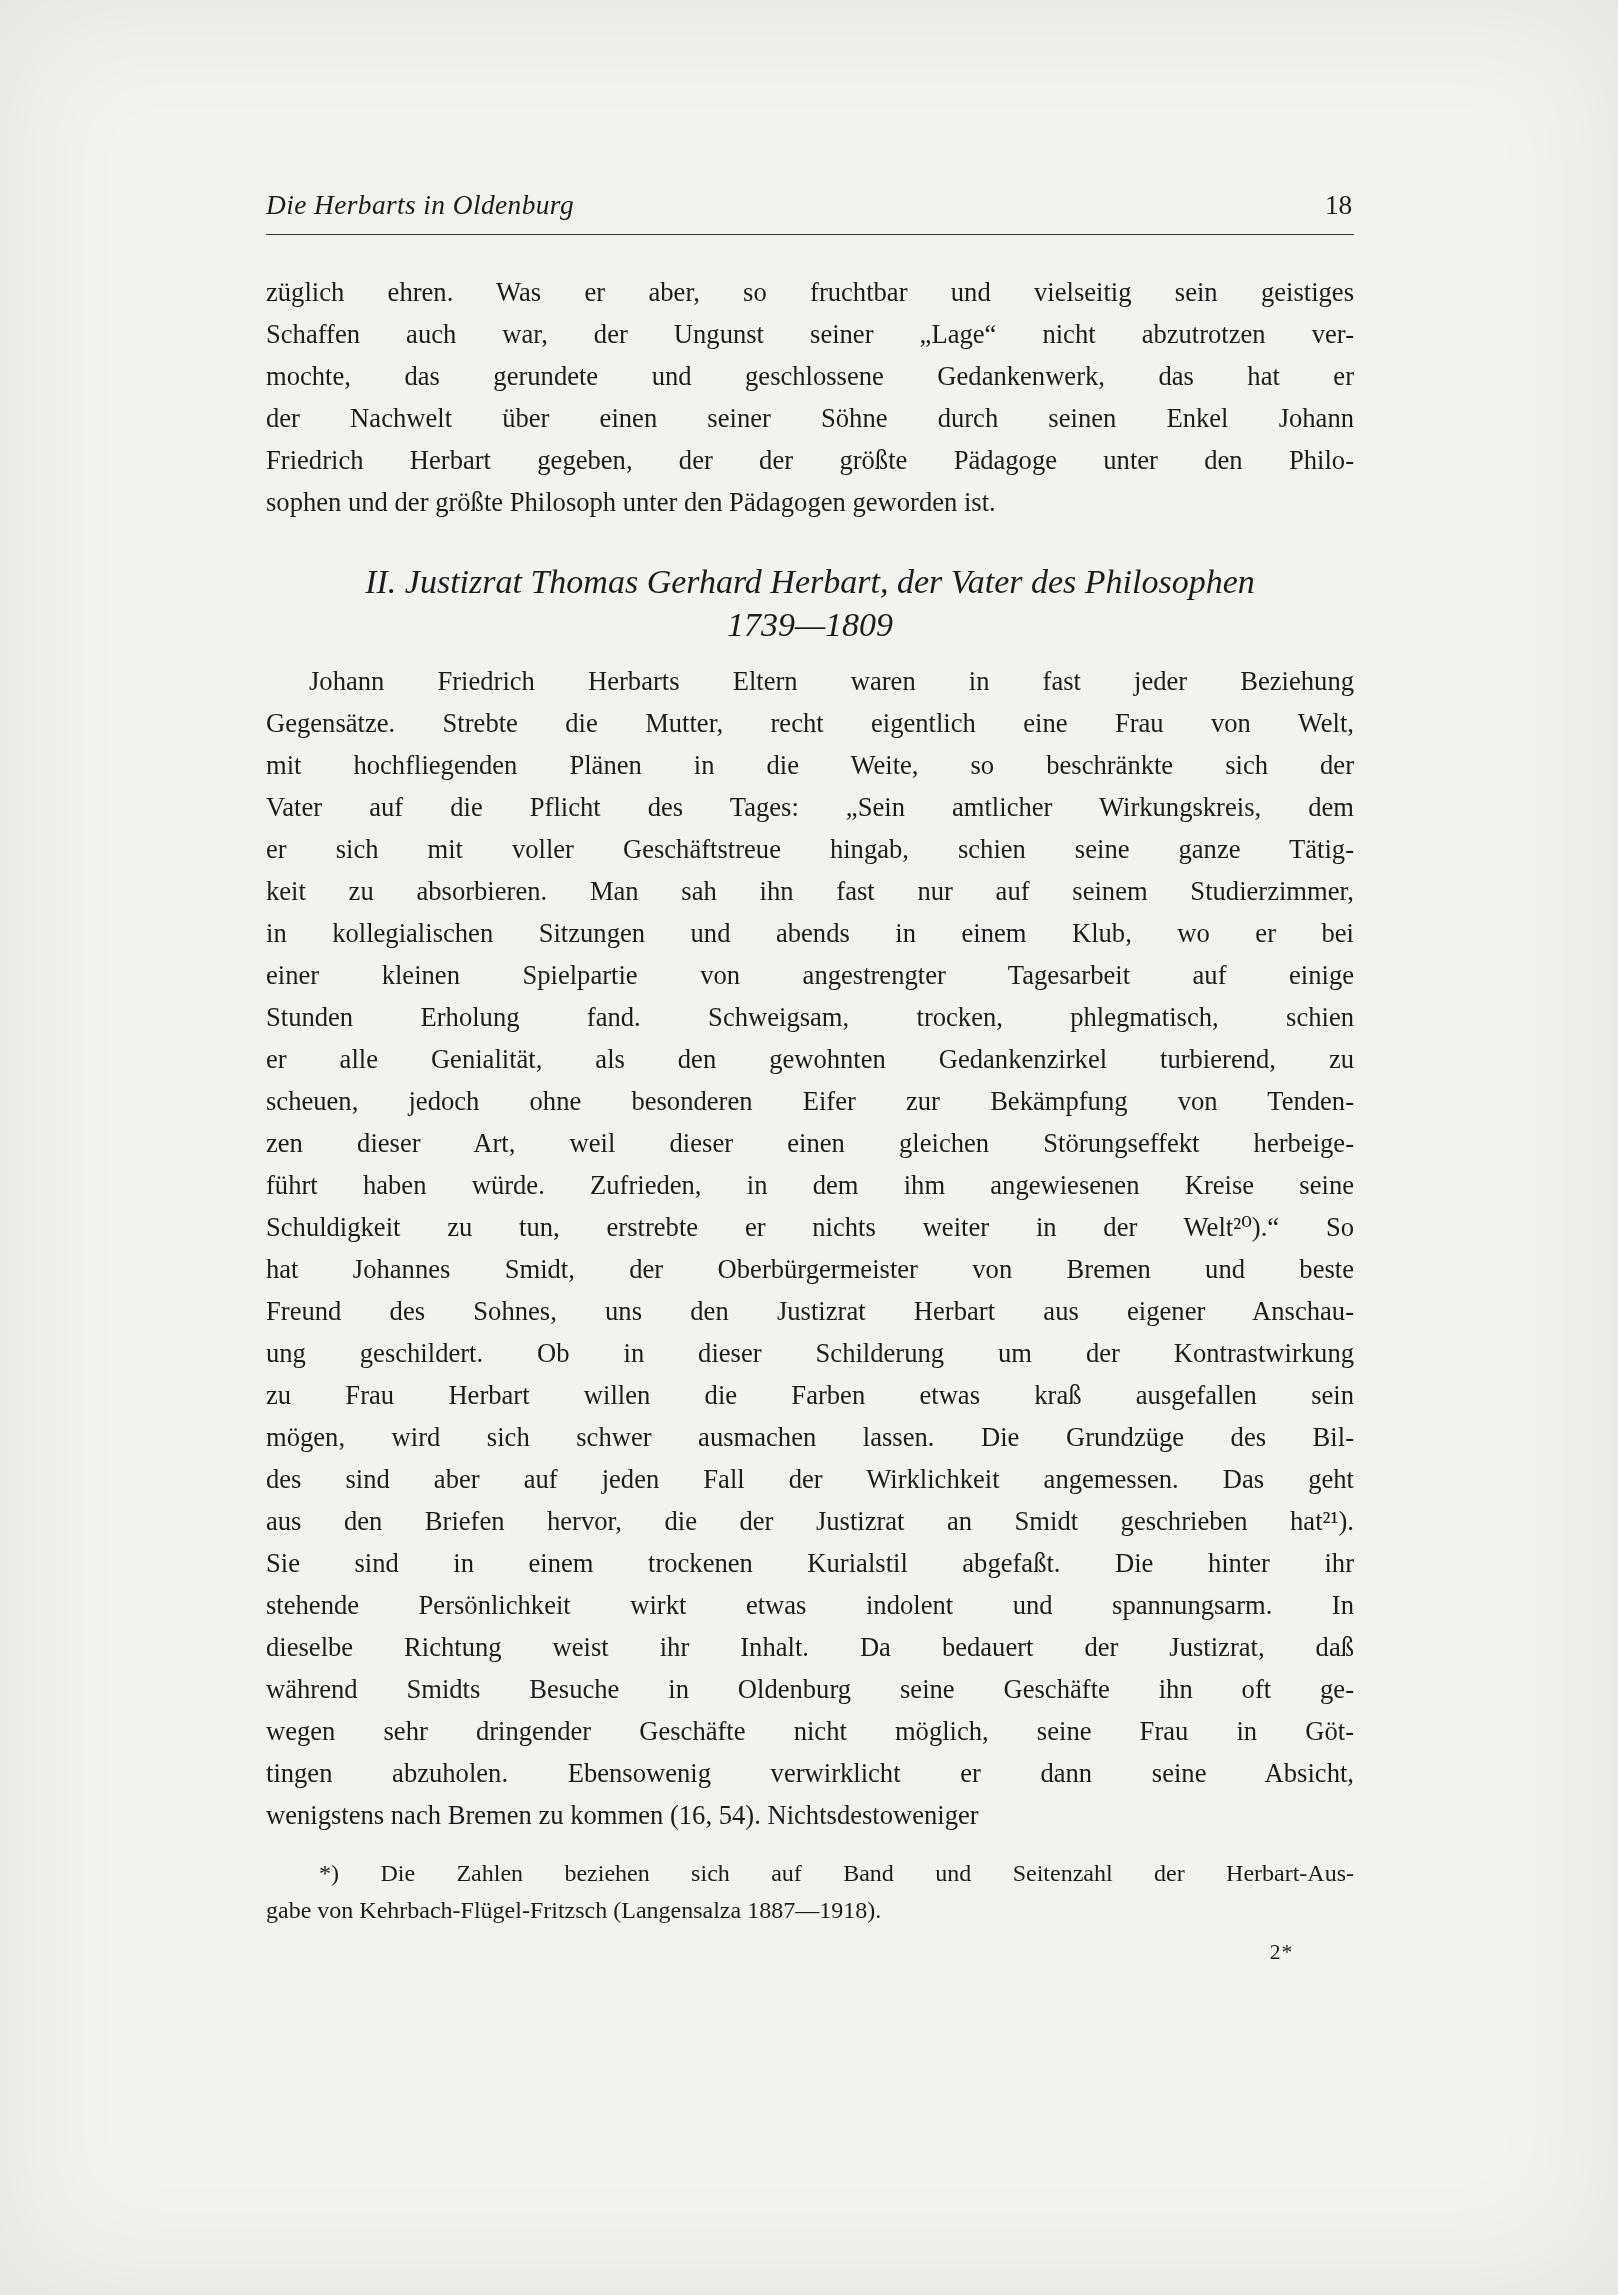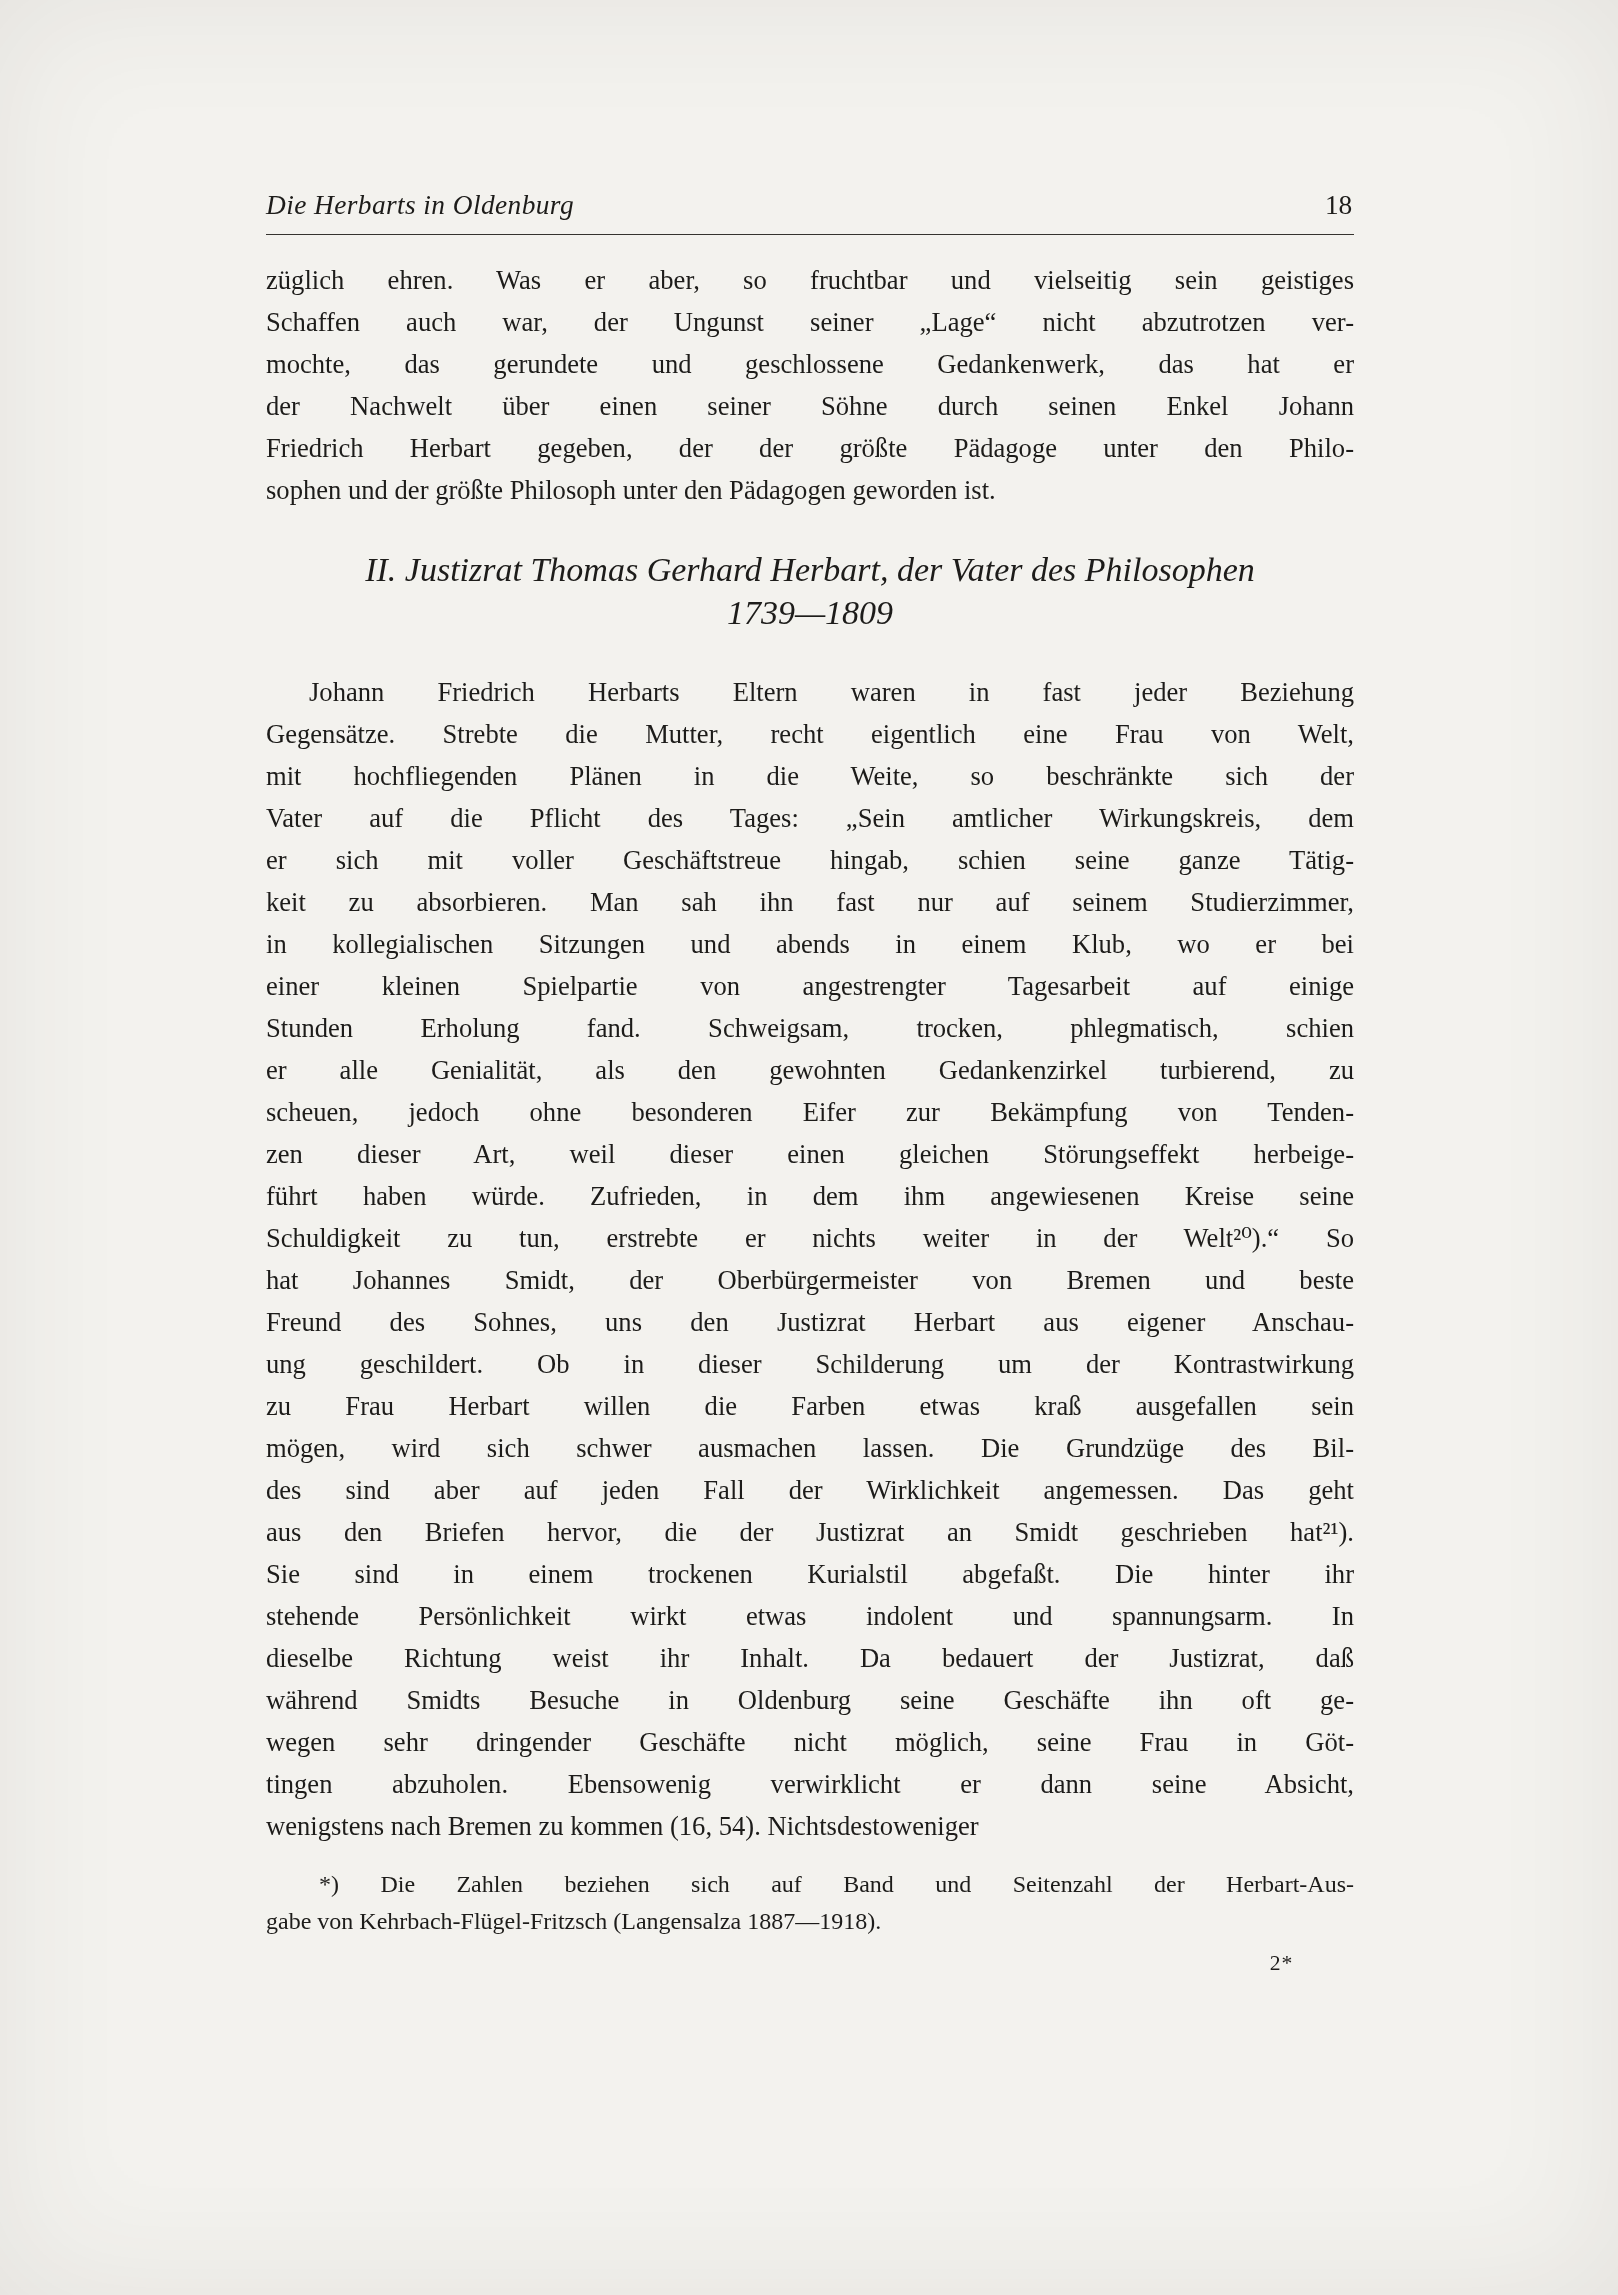--- a/index.html
+++ b/index.html
@@ -42,22 +42,22 @@
   }
   .rule {
     border: none;
     border-top: 1.7px solid #35332f;
     margin: 11.6px 0 0 0;
   }
   .para {
     font-size: 26.6px;
     line-height: 42px;
   }
-  .para1 { margin-top: 24px; }
-  .para2 { margin-top: 37px; }
+  .para1 { margin-top: 36px; }
+  .para2 { margin-top: 14px; }
   .line {
     text-align: justify;
     text-align-last: justify;
   }
   .line.last {
     text-align-last: left;
     font-family: Liberation Serif, serif;
   }
   .indent-first .line:first-child {
     text-indent: 43px;

